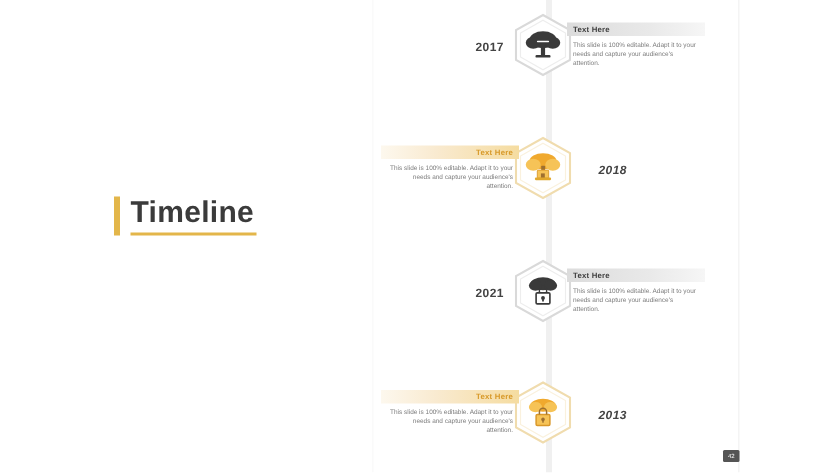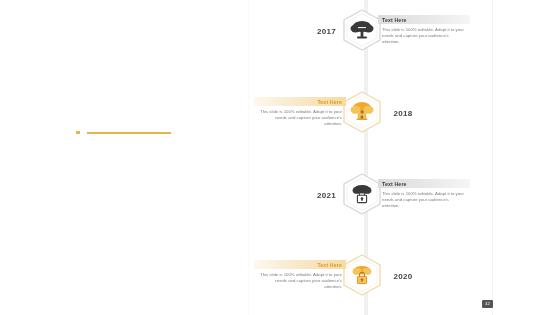--- a/index.html
+++ b/index.html
@@ -69,21 +69,21 @@
   .year{
     position:absolute;
     font-size:8px;
     font-weight:bold;
     color:#444;
     letter-spacing:0.3px;
     line-height:10px;
     top:19px;
   }
   .year.left{ left:308px; width:28px; text-align:right;}
-  .year.right{ left:388px; width:30px; text-align:center;}
+  .year.right{ left:388px; width:30px; text-align:right;font-style:italic;}
 
   
   .card{position:absolute; width:92px; top:7px;}
   .card.right{ left:378px; }
   .card.left{ left:254px; }
 
   .card-head{
     height:9px;
     display:flex;
     align-items:center;
@@ -131,20 +131,21 @@
 <body>
 
 <div class="slide">
 
   <div class="panel"></div>
   <div class="spine"></div>
 
   <div class="title-wrap">
     <div class="title-bar"></div>
     <div class="title-col">
+      <div class="title-text">Timeline</div>
       <div class="title-rule"></div>
     </div>
   </div>
 
   <div class="row theme-gray" style="top:8px;">
     <div class="year left">2017</div>
 
     <div class="hex">
       <svg viewBox="0 0 44 50">
         <polygon points="22,2 40,12 40,32 22,42 4,32 4,12" fill="#ffffff" stroke="#d9d9d9" stroke-width="1.4"></polygon>
@@ -212,21 +213,21 @@
       </svg>
     </div>
 
     <div class="card right">
       <div class="card-head align-left">Text Here</div>
       <div class="card-body align-left">This slide is 100% editable. Adapt it to your needs and capture your audience's attention.</div>
     </div>
   </div>
 
   <div class="row theme-gold" style="top:253px;">
-    <div class="year right">2020</div>
+    <div class="year right">2013</div>
 
     <div class="hex">
       <svg viewBox="0 0 44 50">
         <polygon points="22,2 40,12 40,32 22,42 4,32 4,12" fill="#ffffff" stroke="#f0dcae" stroke-width="1.4"></polygon>
         <polygon points="22,5.5 37,14 37,30 22,38.5 7,30 7,14" fill="#ffffff" stroke="#faf1dd" stroke-width="0.8"></polygon>
         <g>
           <ellipse cx="22" cy="17.2" rx="8.4" ry="4.3" fill="#f0a92e"></ellipse>
           <ellipse cx="17" cy="18.4" rx="4.4" ry="3.4" fill="#f6c357"></ellipse>
           <ellipse cx="27" cy="18.4" rx="4.4" ry="3.4" fill="#f6c357"></ellipse>
         </g>

